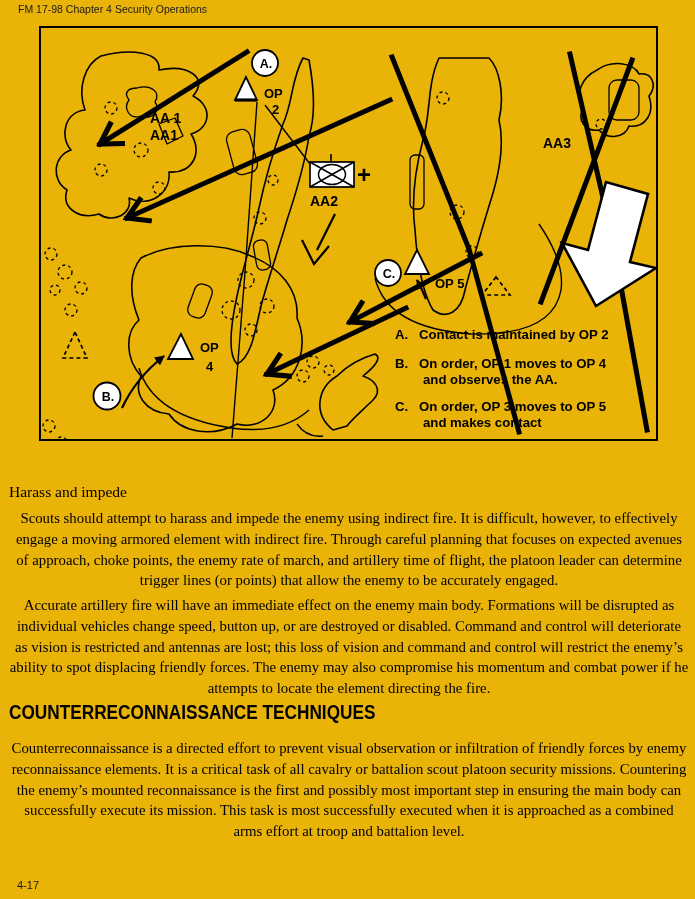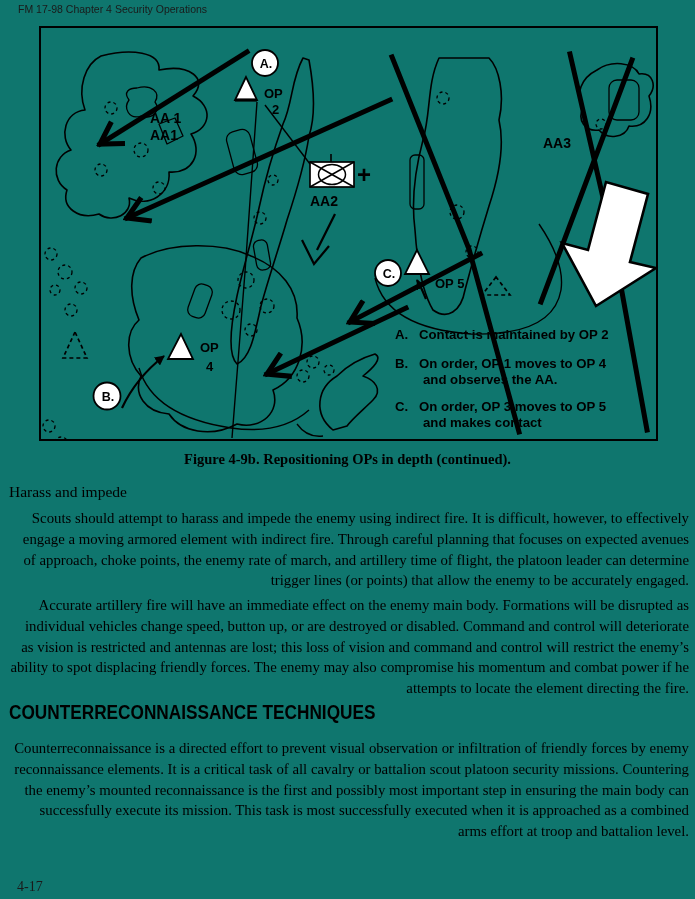--- a/index.html
+++ b/index.html
@@ -1,31 +1,31 @@
 <!DOCTYPE html>
 <html><head>
 <meta charset="utf-8">
 <style>
   html,body{margin:0;padding:0;background:#fff;}
-  #page{position:relative;width:695px;height:899px;background:#0f766e;overflow:hidden;
+  #page{position:relative;width:695px;height:899px;background:#eab308;overflow:hidden;
         font-family:"Liberation Serif",serif;color:#000;}
   .hdr{position:absolute;left:18px;top:3px;font-family:"Liberation Sans",sans-serif;
        font-size:10.5px;color:#1a1a1a;}
   .figbox{position:absolute;left:39px;top:26px;width:615px;height:411px;border:2px solid #000;}
   .figbox svg{display:block;width:100%;height:100%;}
   .caption{position:absolute;left:0;top:451px;width:695px;text-align:center;
            font-weight:bold;font-size:14.5px;}
   .h-sub{position:absolute;left:9px;font-weight:normal;font-size:15.5px;}
   .para{position:absolute;left:9px;width:680px;font-size:14.8px;line-height:20.8px;
-        text-align:right;}
+        text-align:center;}
   .h-big{position:absolute;left:9px;top:700px;font-family:"Liberation Sans",sans-serif;
          font-weight:bold;font-size:21px;transform:scaleX(0.82);transform-origin:left center;
          white-space:nowrap;}
-  .ftr{position:absolute;left:17px;top:879px;font-family:Liberation Serif, serif;
-       font-size:14px;color:#1a1a1a;}
+  .ftr{position:absolute;left:17px;top:879px;font-family:Liberation Sans, sans-serif;
+       font-size:11px;color:#1a1a1a;}
   
   .terr{fill:none;stroke:#000;stroke-width:1.6;stroke-linejoin:round;}
   .terr2{fill:none;stroke:#000;stroke-width:1.3;stroke-linejoin:round;}
   .dashb{fill:none;stroke:#000;stroke-width:1.3;stroke-dasharray:3 3;}
   .thick{fill:none;stroke:#000;stroke-width:5;stroke-linecap:square;}
   .thin{fill:none;stroke:#000;stroke-width:1.4;}
   .sym{fill:#fff;stroke:#000;stroke-width:1.8;}
   .dtri{fill:none;stroke:#000;stroke-width:1.7;stroke-dasharray:4 3;}
   .ptr{fill:none;stroke:#000;stroke-width:2.2;}
   .olta{fill:#fff;stroke:#000;stroke-width:2.6;stroke-linejoin:miter;}
@@ -175,21 +175,20 @@
         <text class="lg" x="354" y="340">B.</text>
         <text class="lg" x="378" y="340">On order, OP 1 moves to OP 4</text>
         <text class="lg" x="382" y="356">and observes the AA.</text>
         <text class="lg" x="354" y="383">C.</text>
         <text class="lg" x="378" y="383">On order, OP 3 moves to OP 5</text>
         <text class="lg" x="382" y="399">and makes contact</text>
       </g>
     </svg>
   </div>
 
-  <div class="caption">Figure 4-9b. Repositioning OPs in depth (continued).</div>
 
   <div class="h-sub" style="top:483px;">Harass and impede</div>
 
   <div class="para" style="top:508px;">Scouts should attempt to harass and impede the enemy using indirect fire. It is difficult, however, to effectively engage a moving armored element with indirect fire. Through careful planning that focuses on expected avenues of approach, choke points, the enemy rate of march, and artillery time of flight, the platoon leader can determine trigger lines (or points) that allow the enemy to be accurately engaged.</div>
 
   <div class="para" style="top:595px;">Accurate artillery fire will have an immediate effect on the enemy main body. Formations will be disrupted as individual vehicles change speed, button up, or are destroyed or disabled. Command and control will deteriorate as vision is restricted and antennas are lost; this loss of vision and command and control will restrict the enemy’s ability to spot displacing friendly forces. The enemy may also compromise his momentum and combat power if he attempts to locate the element directing the fire.</div>
 
   <div class="h-big">COUNTERRECONNAISSANCE TECHNIQUES</div>
 
   <div class="para" style="top:738px;">Counterreconnaissance is a directed effort to prevent visual observation or infiltration of friendly forces by enemy reconnaissance elements. It is a critical task of all cavalry or battalion scout platoon security missions. Countering the enemy’s mounted reconnaissance is the first and possibly most important step in ensuring the main body can successfully execute its mission. This task is most successfully executed when it is approached as a combined arms effort at troop and battalion level.</div>

